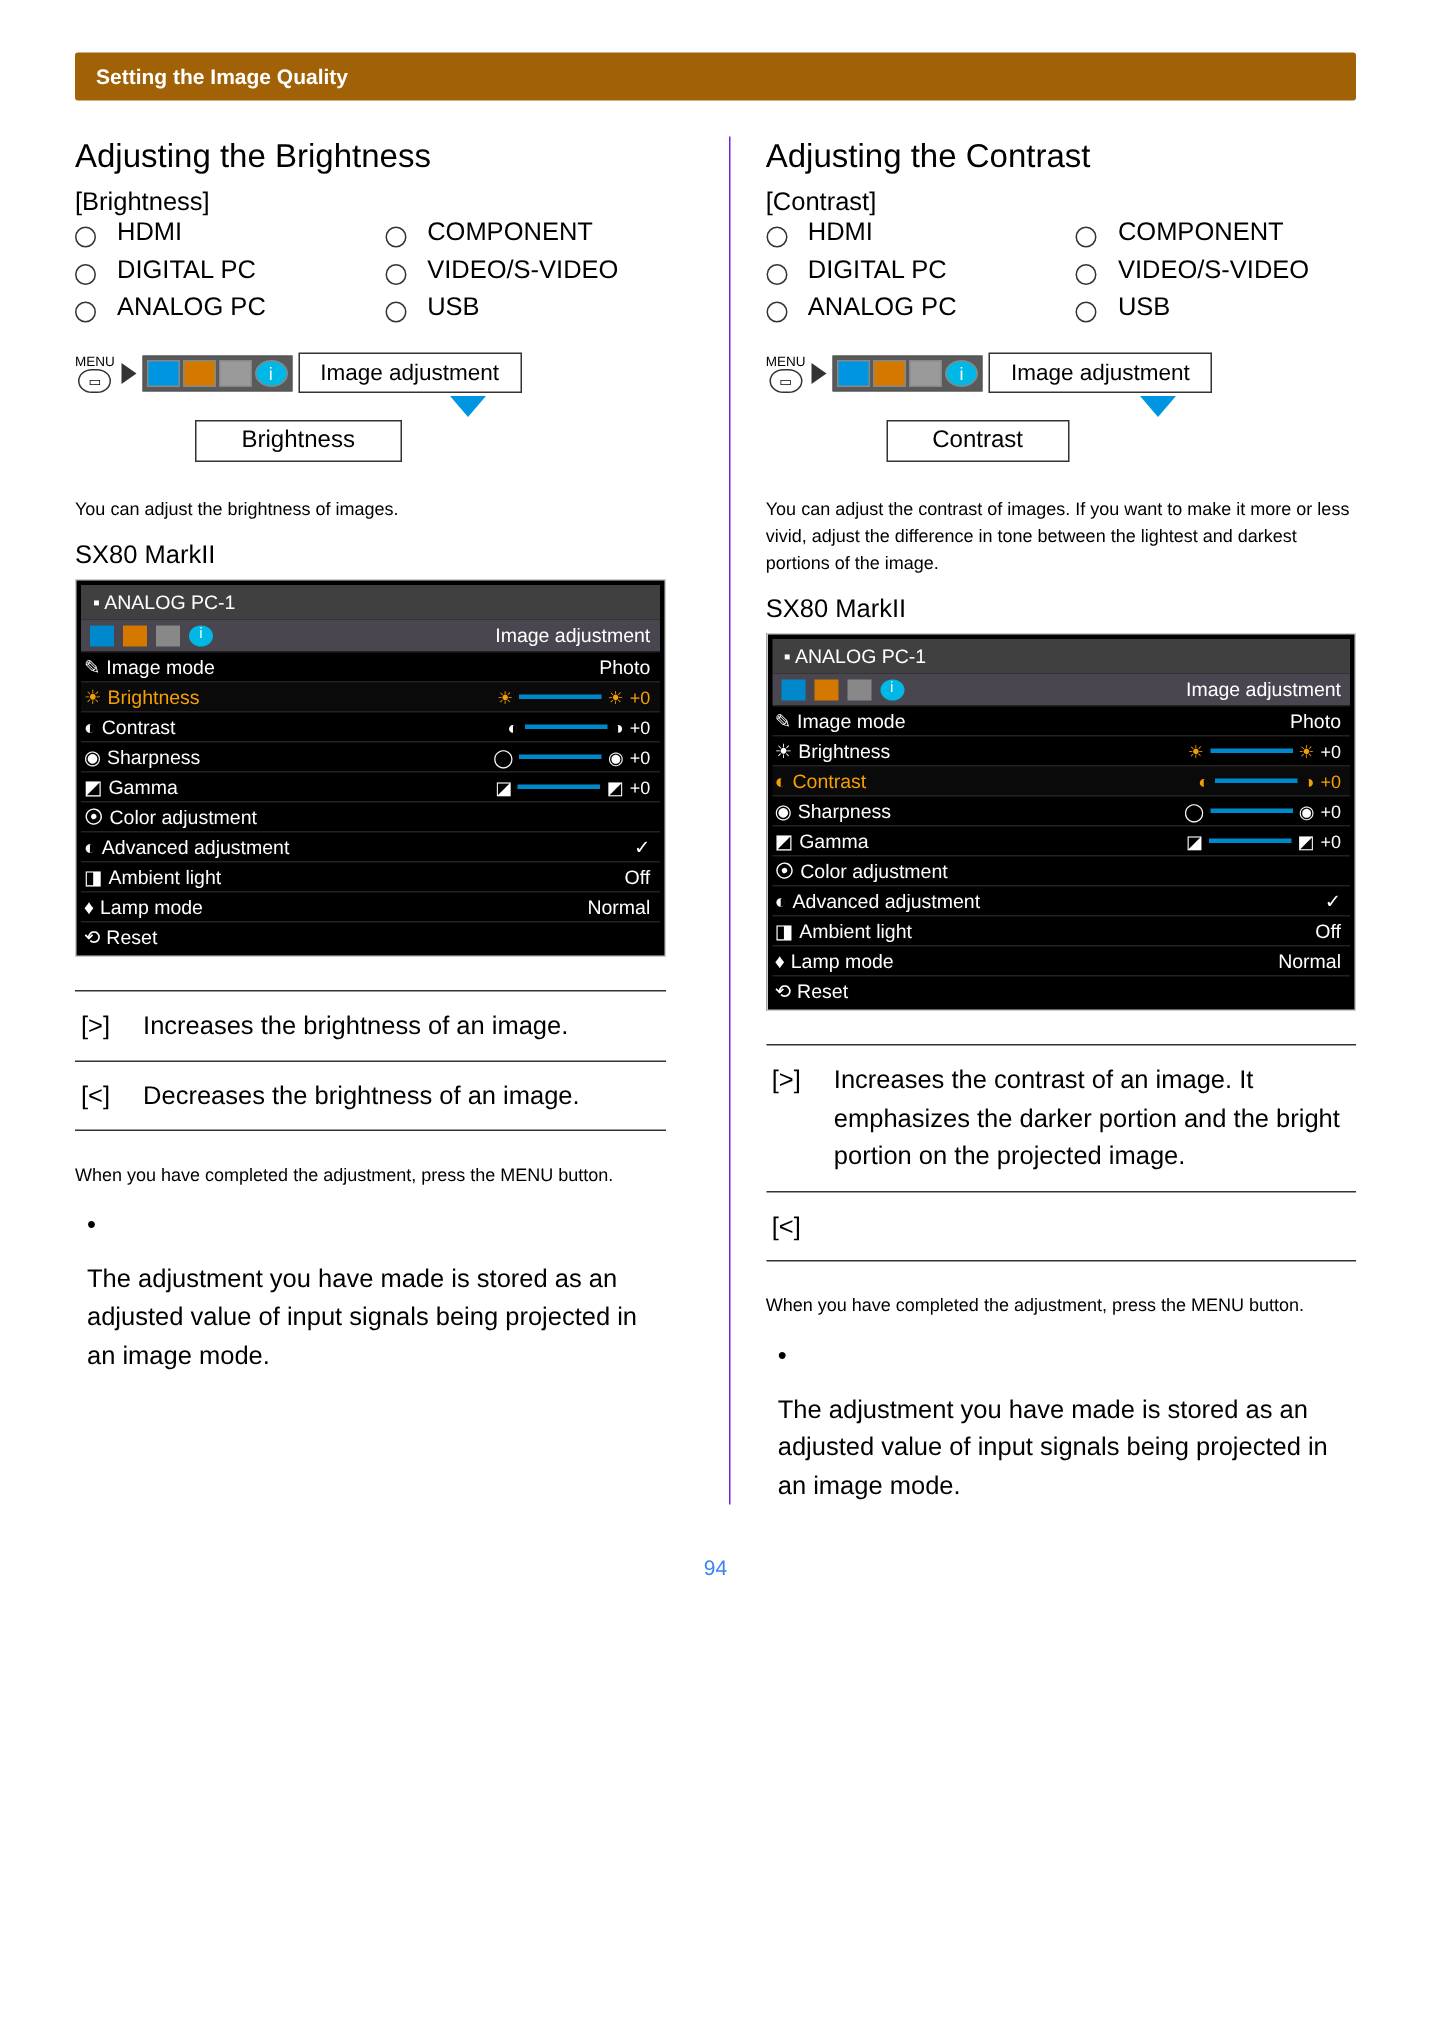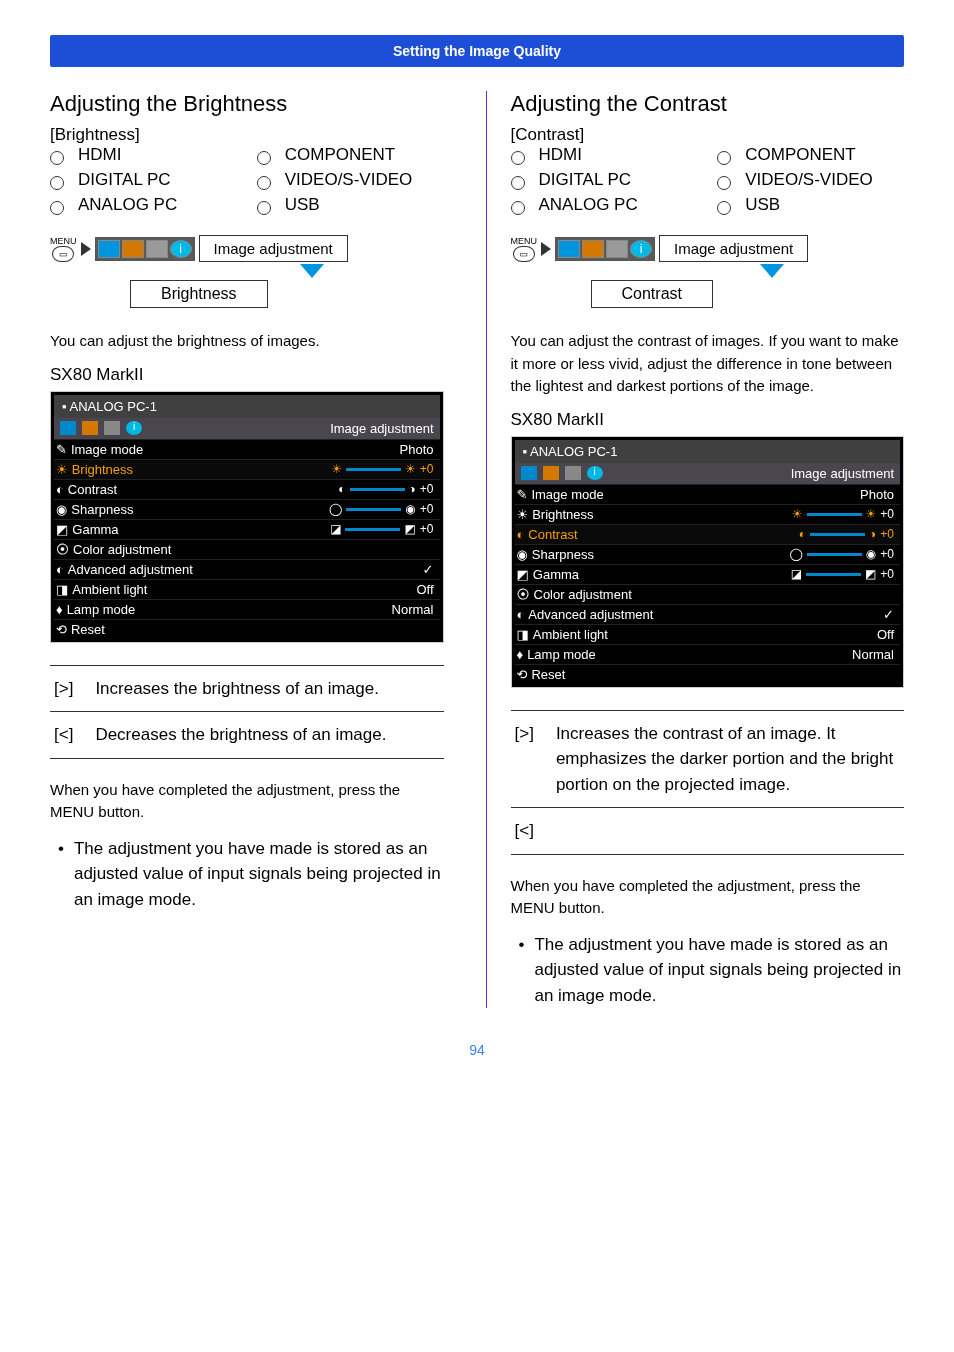--- a/index.html
+++ b/index.html
@@ -5,28 +5,27 @@
     * { margin: 0; padding: 0; box-sizing: border-box; }
     body {
       font-family: Arial, Helvetica, sans-serif;
       background: #fff;
       width: 954px;
       padding: 35px 50px;
       color: #000;
       font-size: 14px;
     }
     .header-bar {
-      background: #1d4ed8;
+      background: #a16207;
       color: #fff;
       padding: 8px 14px;
       font-size: 14px;
       font-weight: bold;
       margin-bottom: 24px;
       border-radius: 2px;
-      text-align: center;
     }
     .columns {
       display: flex;
       gap: 24px;
     }
     .col {
       flex: 1;
       position: relative;
     }
     .col:first-child {
@@ -124,21 +123,21 @@
       border-top: 14px solid #0095e0;
       margin: 2px 0;
     }
     .sub-box {
       border: 1px solid #333;
       padding: 4px 30px;
       font-size: 16px;
       margin-left: 80px;
     }
     .body-text {
-      font-size: 15px;
+      font-size: 12px;
       line-height: 1.5;
       margin-bottom: 12px;
     }
     .model-name { font-size: 17px; margin-bottom: 6px; }
     .osd {
       border: 1px solid #ccc;
       background: #000;
       color: #fff;
       font-size: 13px;
       margin-bottom: 22px;
@@ -191,20 +190,21 @@
       font-size: 17px;
       line-height: 1.5;
     }
     .dir-key { flex-shrink: 0; }
     .bullet {
       display: flex;
       gap: 10px;
       font-size: 17px;
       line-height: 1.5;
       padding-left: 8px;
+      flex-direction: column;
     }
     .bullet .dot::before { content: "•"; }
     .page-num { text-align: center; color: #3b82f6; margin-top: 34px; font-size: 14px; }
     .menu-word { font-weight: normal; }
   </style>
 </head>
 <body>
 
 <div class="header-bar">Setting the Image Quality</div>
 

